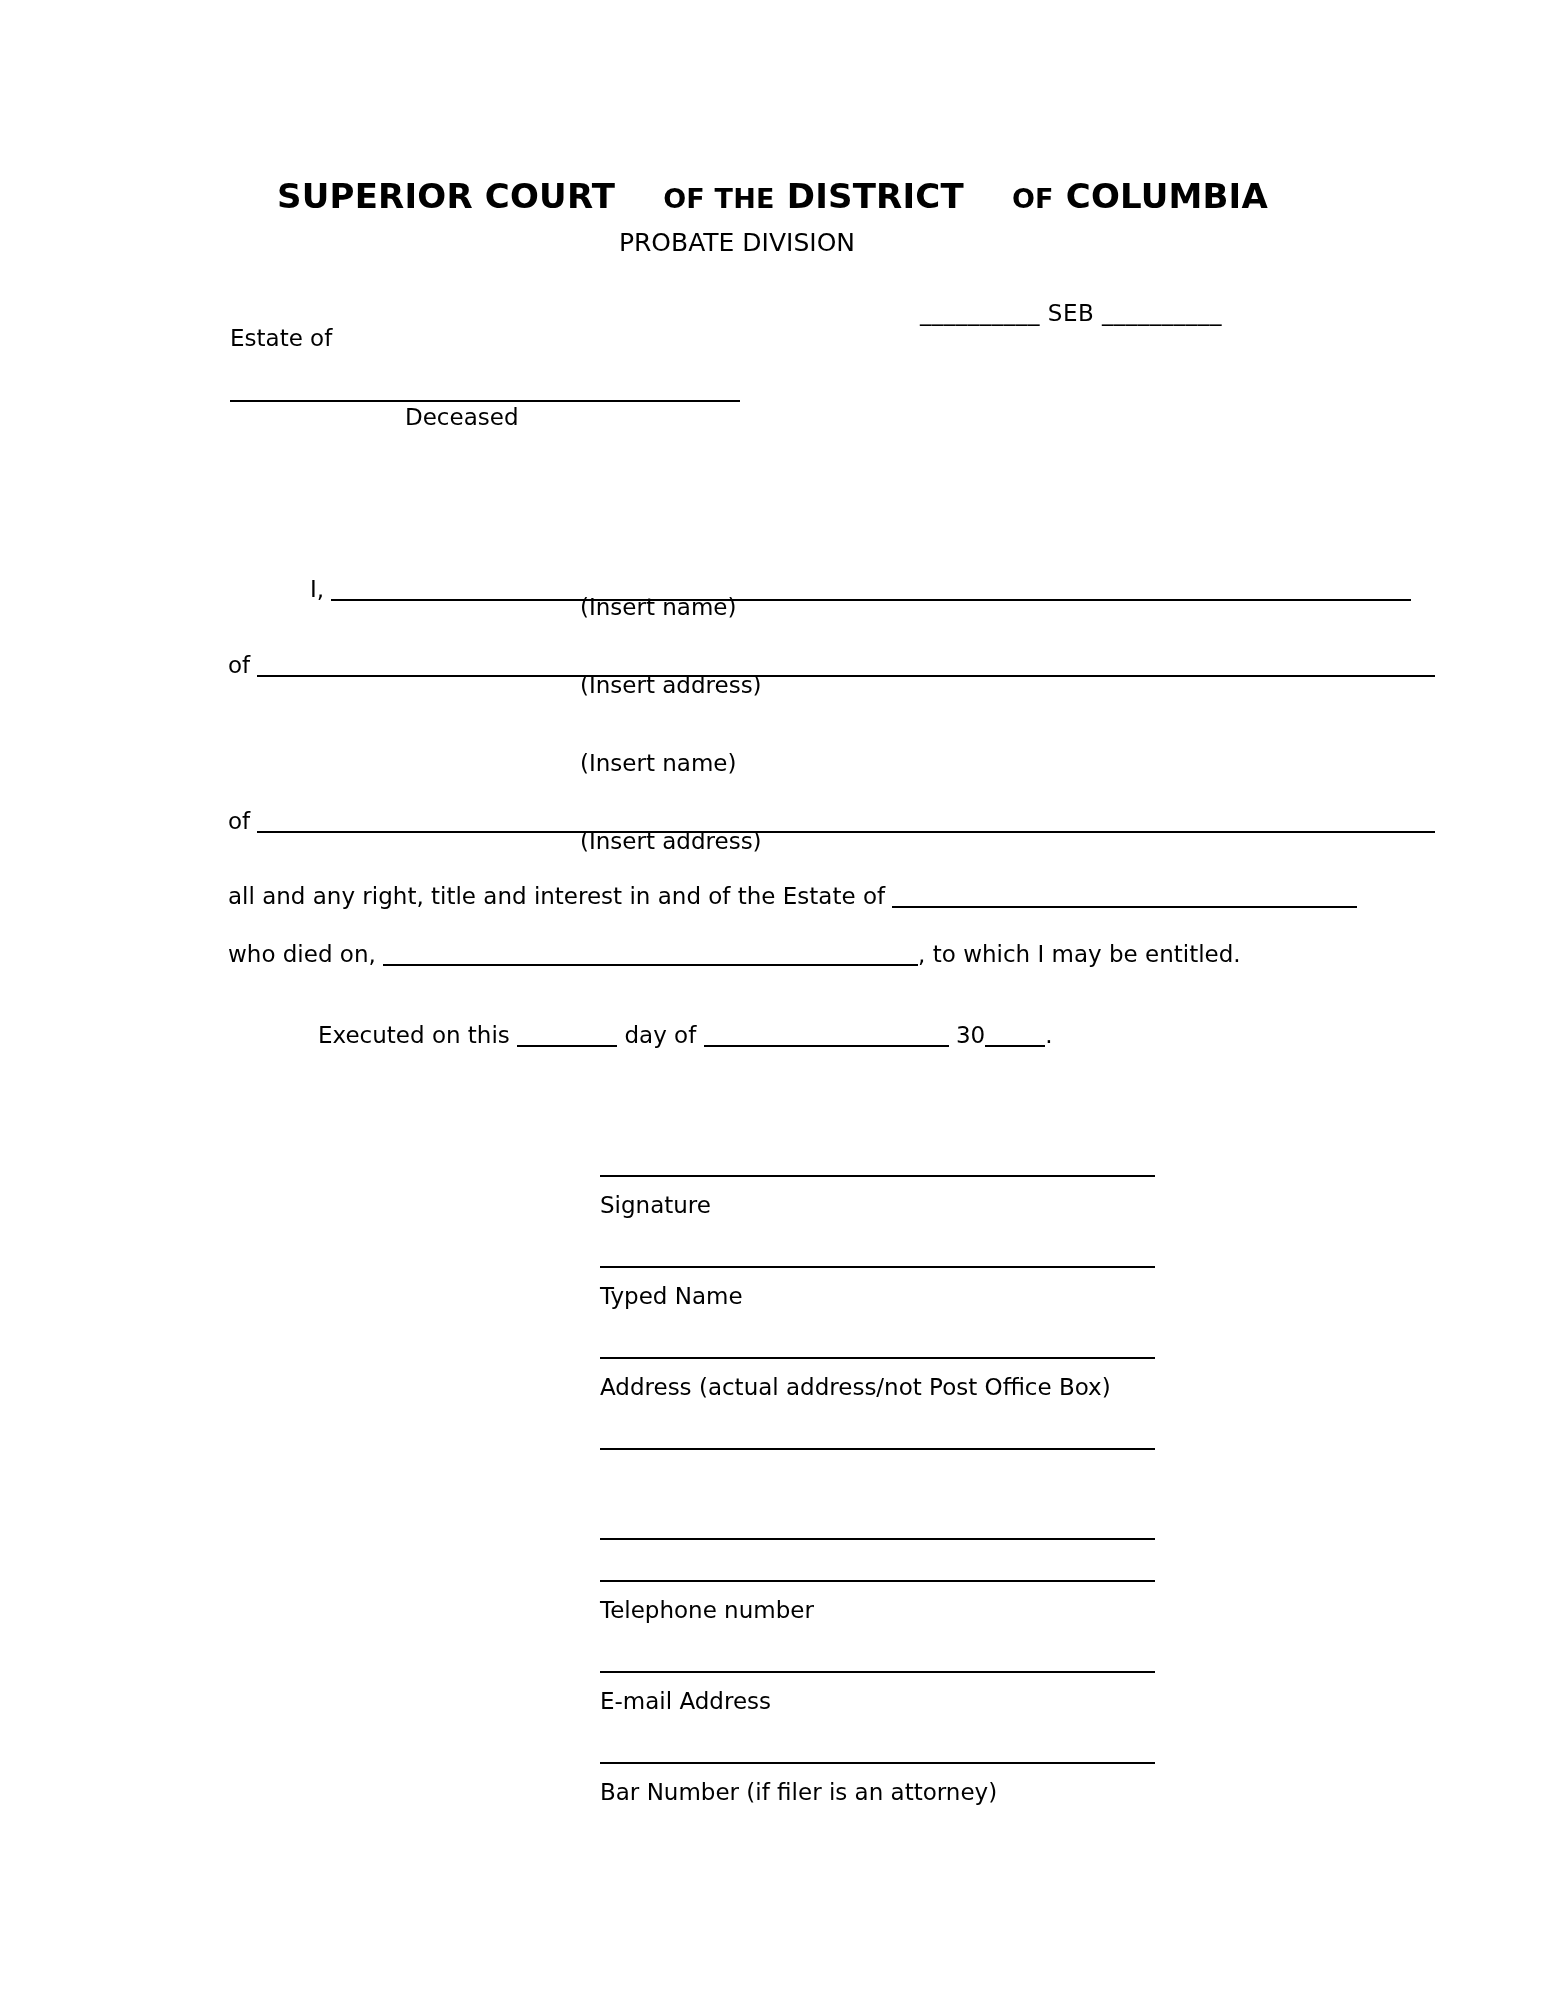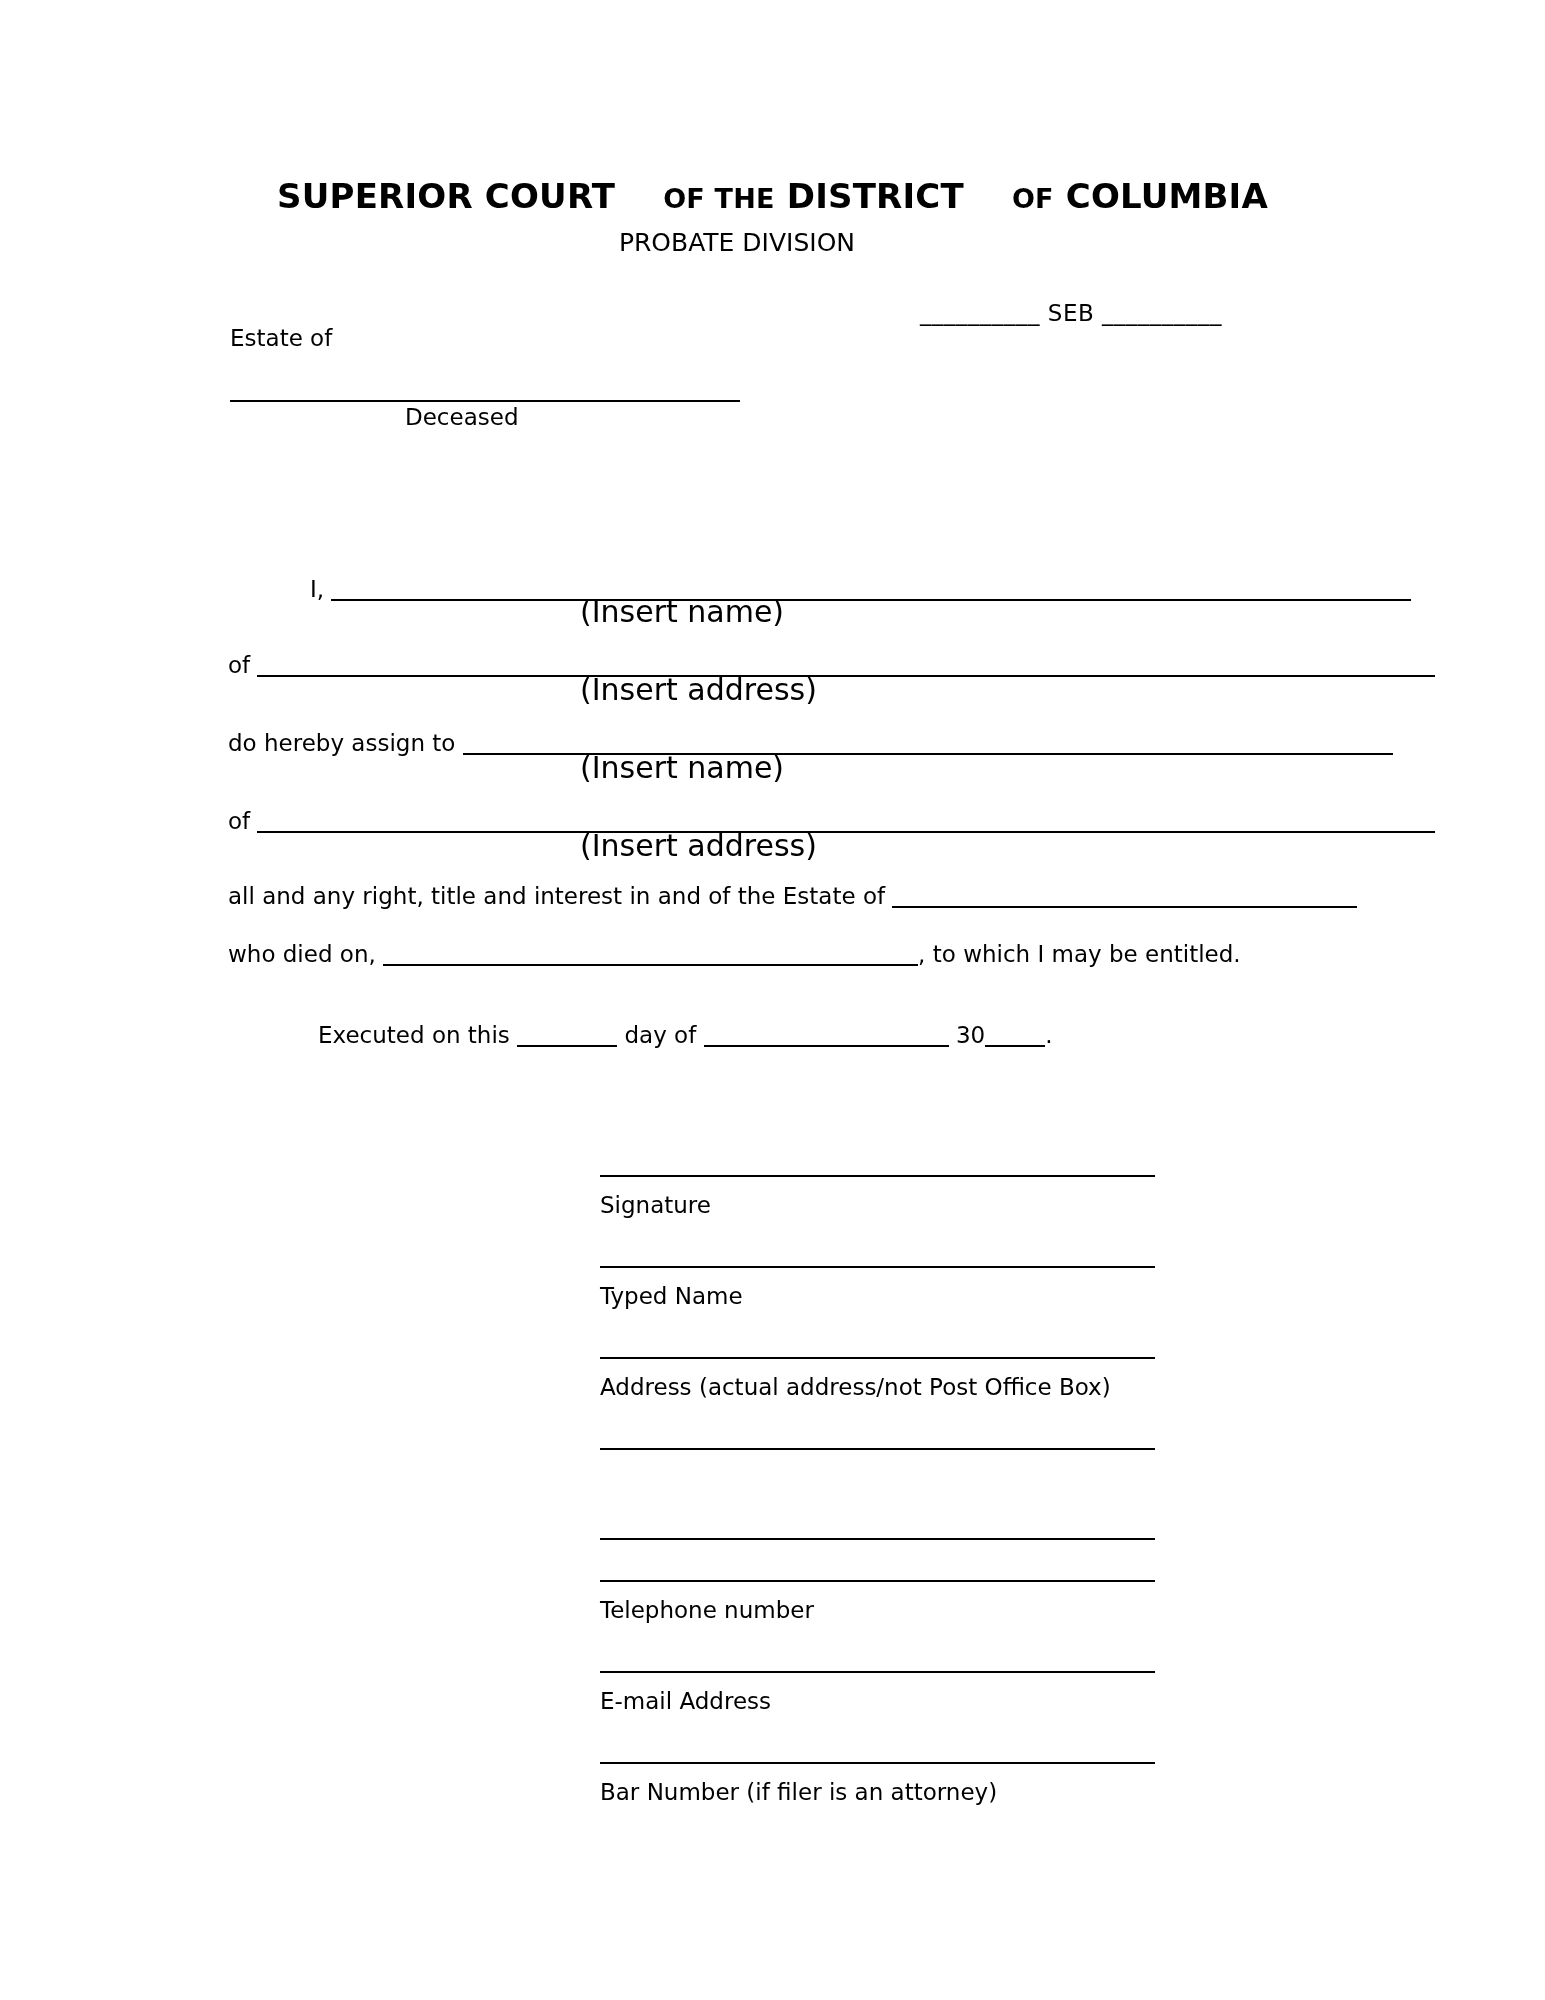--- a/index.html
+++ b/index.html
@@ -99,21 +99,21 @@
     white-space: nowrap;
   }
   .fill {
     display: inline-block;
     border-bottom: 2px solid #000;
     height: 20px;
     vertical-align: -4px;
   }
   .hint {
     position: absolute;
-    font-size: 30px;
+    font-size: 23px;
     white-space: nowrap;
   }
 
   
   .sig-rule {
     position: absolute;
     left: 600px;
     width: 555px;
     border-bottom: 2px solid #000;
     height: 0;
@@ -152,24 +152,20 @@
     <span class="fill" style="width:1080px;"></span>
   </div>
   <div class="hint" style="left:580px; top:594px;">(Insert name)</div>
 
   <div class="line" style="left:228px; top:652px;">
     <span>of</span>
     <span class="fill" style="width:1178px;"></span>
   </div>
   <div class="hint" style="left:580px; top:672px;">(Insert address)</div>
 
-  <div class="line" style="left:228px; top:730px;">
-    <span>do hereby assign to</span>
-    <span class="fill" style="width:930px;"></span>
-  </div>
   <div class="hint" style="left:580px; top:750px;">(Insert name)</div>
 
   <div class="line" style="left:228px; top:808px;">
     <span>of</span>
     <span class="fill" style="width:1178px;"></span>
   </div>
   <div class="hint" style="left:580px; top:828px;">(Insert address)</div>
 
   <div class="line" style="left:228px; top:883px;">
     <span>all and any right, title and interest in and of the Estate of</span>

